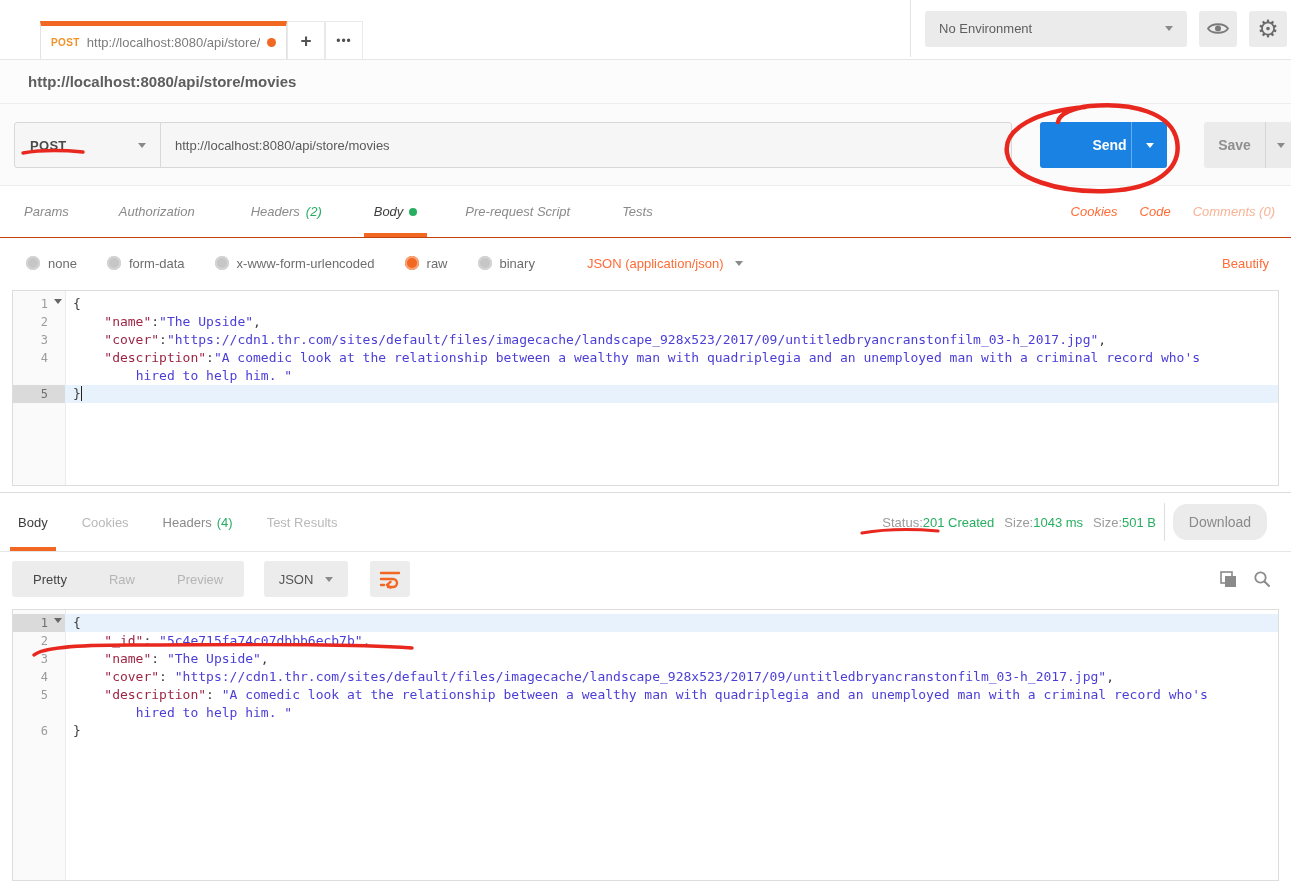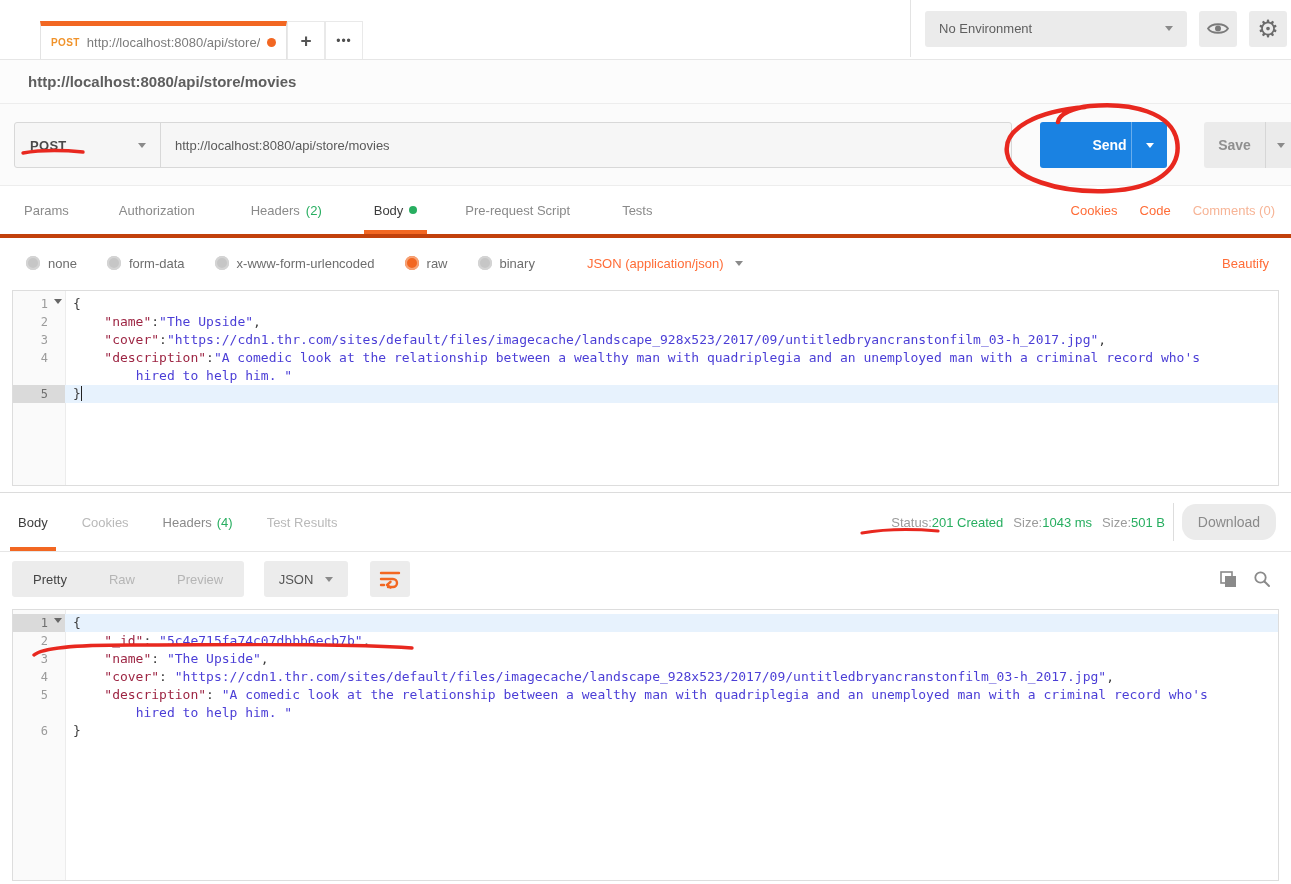--- a/index.html
+++ b/index.html
@@ -39,21 +39,21 @@
   .url-input{flex:1;height:100%;border:none;outline:none;background:transparent;font-family:"Liberation Sans",sans-serif;font-size:13px;color:#5a5a5a;padding:0 14px;}
   .send-group{position:absolute;left:1040px;top:18px;width:127px;height:46px;background:var(--send-blue);border-radius:3px;display:flex;overflow:hidden;}
   .send-main{flex:1;display:flex;align-items:center;justify-content:center;color:#fff;font-size:14px;font-weight:bold;cursor:pointer;margin-left:48px;}
   .send-caret{width:36px;display:flex;align-items:center;justify-content:center;border-left:1px solid rgba(255,255,255,.35);cursor:pointer;}
   .send-caret .caret{border-top-color:#fff;}
   .save-group{position:absolute;left:1204px;top:18px;width:92px;height:46px;background:#ebebeb;border-radius:3px;display:flex;overflow:hidden;}
   .save-main{flex:1;display:flex;align-items:center;justify-content:center;color:#8f8f8f;font-size:14px;font-weight:bold;cursor:pointer;}
   .save-caret{width:31px;display:flex;align-items:center;justify-content:center;border-left:1px solid #d6d6d6;cursor:pointer;}
 
   
-  .req-tabs{height:52px;border-bottom:4px solid #c2410c;display:flex;align-items:flex-end;padding-left:18px;position:relative;background:#fff;}
+  .req-tabs{height:52px;border-bottom:1px solid #c2410c;display:flex;align-items:flex-end;padding-left:18px;position:relative;background:#fff;font-style:italic;}
   .rtab{font-size:13px;color:#8a8a8a;height:100%;display:flex;align-items:center;gap:6px;padding:0 6px;position:relative;cursor:pointer;white-space:nowrap;}
   .rtab .cnt{color:var(--green);}
   .rtab.active{color:#3d3d3d;}
   .rtab.active::after{content:'';position:absolute;left:-4px;right:-4px;bottom:0;height:4px;background:var(--tab-orange);}
   .green-dot{width:8px;height:8px;border-radius:50%;background:var(--green);}
   .m38{margin-right:38px}.m44{margin-right:44px}.m40{margin-right:40px}.m36{margin-right:36px}
   .req-links{position:absolute;right:16px;top:0;height:100%;display:flex;align-items:center;gap:22px;}
   .olink{font-size:13px;color:var(--accent);cursor:pointer;}
   .olink.faded{color:#f7b496;}
 
@@ -86,21 +86,21 @@
   .tk-pun{color:#3c3c3c;}
   .tk-cur{display:inline-block;width:1px;height:15px;background:#222;vertical-align:text-bottom;}
 
   
   .resp-section{margin-top:6px;border-top:1px solid #dcdcdc;}
   .resp-meta{height:59px;border-bottom:1px solid #e6e6e6;display:flex;align-items:center;padding-left:14px;position:relative;background:#fff;}
   .resp-tab{font-size:13px;color:#8a8a8a;height:100%;display:flex;align-items:center;gap:5px;padding:0 4px;margin-right:26px;position:relative;cursor:pointer;white-space:nowrap;}
   .resp-tab.muted{color:#b9b9b9;}
   .resp-tab.active{color:#3c3c3c;}
   .resp-tab.active::after{content:'';position:absolute;left:-4px;right:-4px;bottom:0;height:4px;background:var(--tab-orange);}
-  .status-zone{position:absolute;right:15px;display:flex;align-items:center;gap:0;}
+  .status-zone{position:absolute;right:24px;display:flex;align-items:center;gap:0;}
   .st-lb{font-size:13px;color:#9b9b9b;}
   .st-val{font-size:13px;color:var(--green);}
   .st-gap{width:10px;}
   .vdiv{width:1px;height:38px;background:#ddd;margin:0 8px;}
   .download-btn{width:94px;height:36px;background:#ebebeb;border-radius:14px;display:flex;align-items:center;justify-content:center;font-size:14px;color:#8a8a8a;cursor:pointer;}
 
   .resp-toolbar{height:55px;position:relative;background:#fff;}
   .seg{position:absolute;left:12px;top:9px;height:36px;background:#ececec;border-radius:3px;display:flex;align-items:center;}
   .seg .sg{padding:0 21px;font-size:13px;color:#b5b5b5;cursor:pointer;}
   .seg .sg.active{color:#444;}

